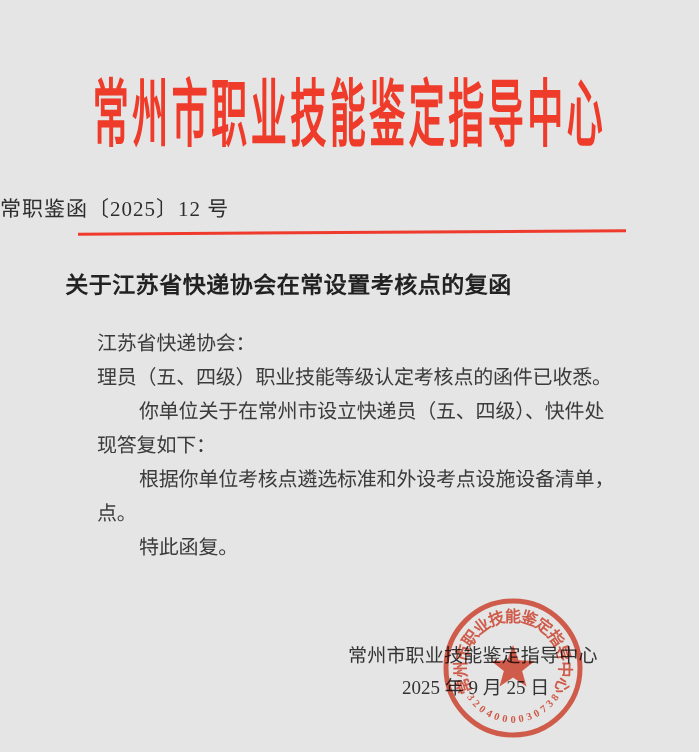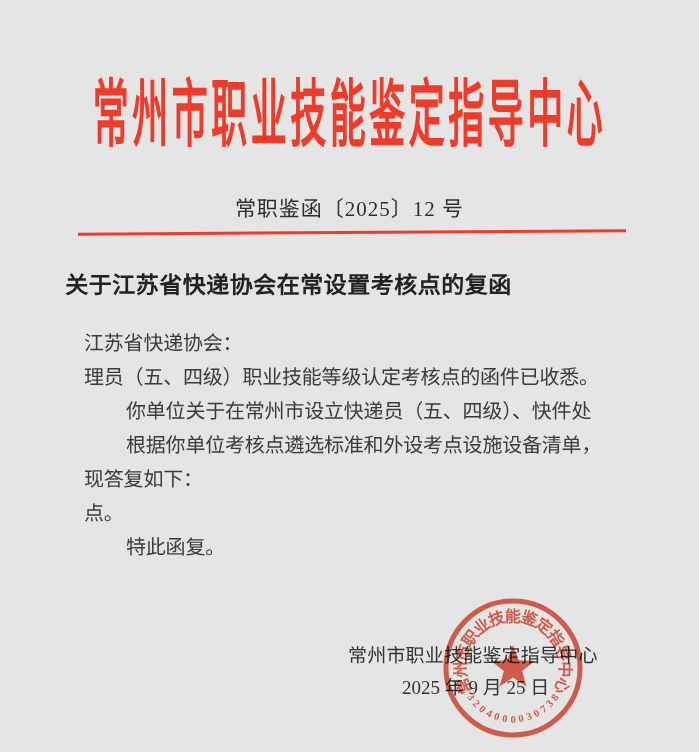--- a/index.html
+++ b/index.html
@@ -34,21 +34,20 @@
     color:var(--header-red);
     transform:scaleY(2.05);
     transform-origin:top center;
     white-space:nowrap;
   }
   .doc-number{
     position:absolute;
     top:192px;
     left:0;
     width:699px;
-    text-align:center;
     font-size:21px;
     letter-spacing:1px;
     color:#2e2e2e;
   }
   .red-rule{
     position:absolute;
     top:231px;
     left:78px;
     width:548px;
     height:3px;
@@ -62,21 +61,21 @@
     width:577px;
     text-align:center;
     font-size:23px;
     font-weight:bold;
     letter-spacing:0.5px;
     color:#222;
   }
   .body-text{
     position:absolute;
     top:326px;
-    left:84px;
+    left:97px;
     width:520px;
     font-size:20px;
     line-height:34px;
     letter-spacing:-0.2px;
     color:var(--ink);
   }
   .body-text .line{white-space:nowrap;}
   .body-text .line.indent{padding-left:42px;}
   .sig-org{
     position:absolute;
@@ -128,22 +127,22 @@
   <div class="doc-number">常职鉴函〔2025〕12 号</div>
 
   <div class="red-rule"></div>
 
   <div class="doc-title">关于江苏省快递协会在常设置考核点的复函</div>
 
   <div class="body-text">
     <div class="line">江苏省快递协会：</div>
     <div class="line">理员（五、四级）职业技能等级认定考核点的函件已收悉。</div>
     <div class="line indent">你单位关于在常州市设立快递员（五、四级）、快件处</div>
+    <div class="line">现答复如下：</div>
     <div class="line indent">根据你单位考核点遴选标准和外设考点设施设备清单，</div>
-    <div class="line">现答复如下：</div>
     <div class="line">点。</div>
     <div class="line indent">特此函复。</div>
   </div>
 
   <div class="sig-org">常州市职业技能鉴定指导中心</div>
 
   <div class="sig-date">2025 年 9 月 25 日</div>
 
 
   <svg class="seal" viewBox="-75 -75 150 150">

